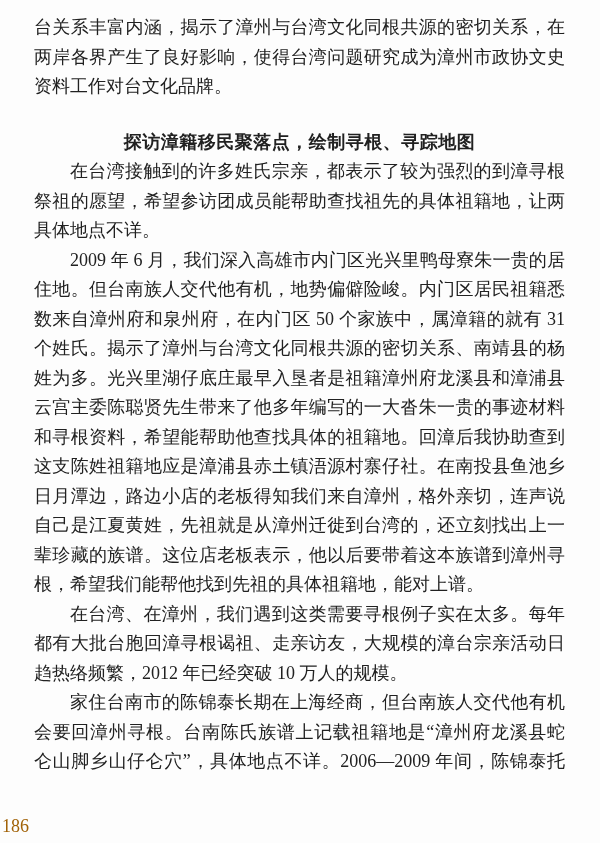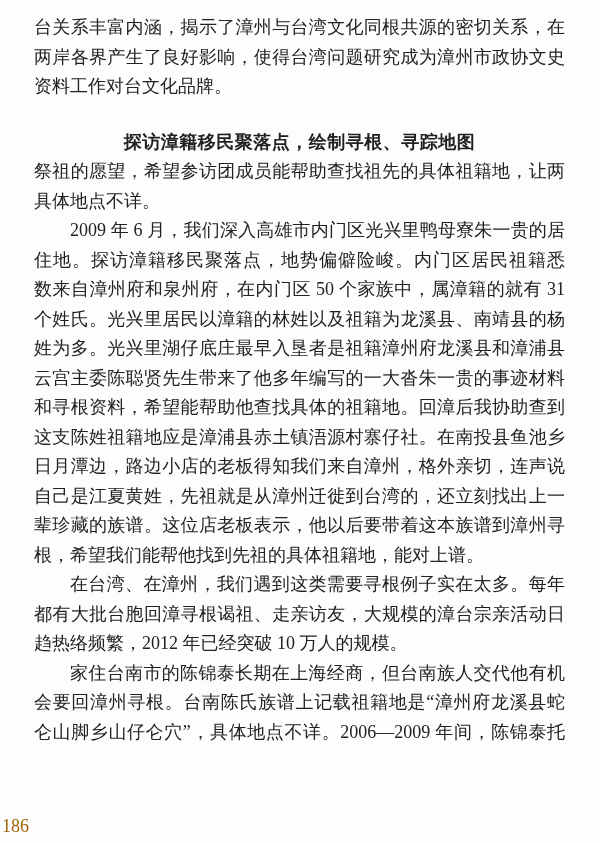--- a/index.html
+++ b/index.html
@@ -46,29 +46,30 @@
 
     <div>
       <div class="line fill">台关系丰富内涵，揭示了漳州与台湾文化同根共源的密切关系，在</div>
       <div class="line fill">两岸各界产生了良好影响，使得台湾问题研究成为漳州市政协文史</div>
       <div class="line">资料工作对台文化品牌。</div>
     </div>
 
     <div class="heading">探访漳籍移民聚落点，绘制寻根、寻踪地图</div>
 
     <div>
+      <div class="line fill indent">在台湾接触到的许多姓氏宗亲，都表示了较为强烈的到漳寻根</div>
       <div class="line fill">祭祖的愿望，希望参访团成员能帮助查找祖先的具体祖籍地，让两</div>
       <div class="line">具体地点不详。</div>
     </div>
 
     <div>
       <div class="line fill indent">2009 年 6 月，我们深入高雄市内门区光兴里鸭母寮朱一贵的居</div>
-      <div class="line fill">住地。探访漳籍移民聚落点，地势偏僻险峻。内门区居民祖籍悉</div>
+      <div class="line fill">住地。但台南族人交代他有机，地势偏僻险峻。内门区居民祖籍悉</div>
       <div class="line fill">数来自漳州府和泉州府，在内门区 50 个家族中，属漳籍的就有 31</div>
-      <div class="line fill">个姓氏。光兴里居民以漳籍的林姓以及祖籍为龙溪县、南靖县的杨</div>
+      <div class="line fill">个姓氏。揭示了漳州与台湾文化同根共源的密切关系、南靖县的杨</div>
       <div class="line fill">姓为多。光兴里湖仔底庄最早入垦者是祖籍漳州府龙溪县和漳浦县</div>
       <div class="line fill">云宫主委陈聪贤先生带来了他多年编写的一大沓朱一贵的事迹材料</div>
       <div class="line fill">和寻根资料，希望能帮助他查找具体的祖籍地。回漳后我协助查到</div>
       <div class="line fill">这支陈姓祖籍地应是漳浦县赤土镇浯源村寨仔社。在南投县鱼池乡</div>
       <div class="line fill">日月潭边，路边小店的老板得知我们来自漳州，格外亲切，连声说</div>
       <div class="line fill">自己是江夏黄姓，先祖就是从漳州迁徙到台湾的，还立刻找出上一</div>
       <div class="line fill">辈珍藏的族谱。这位店老板表示，他以后要带着这本族谱到漳州寻</div>
       <div class="line">根，希望我们能帮他找到先祖的具体祖籍地，能对上谱。</div>
     </div>
 

